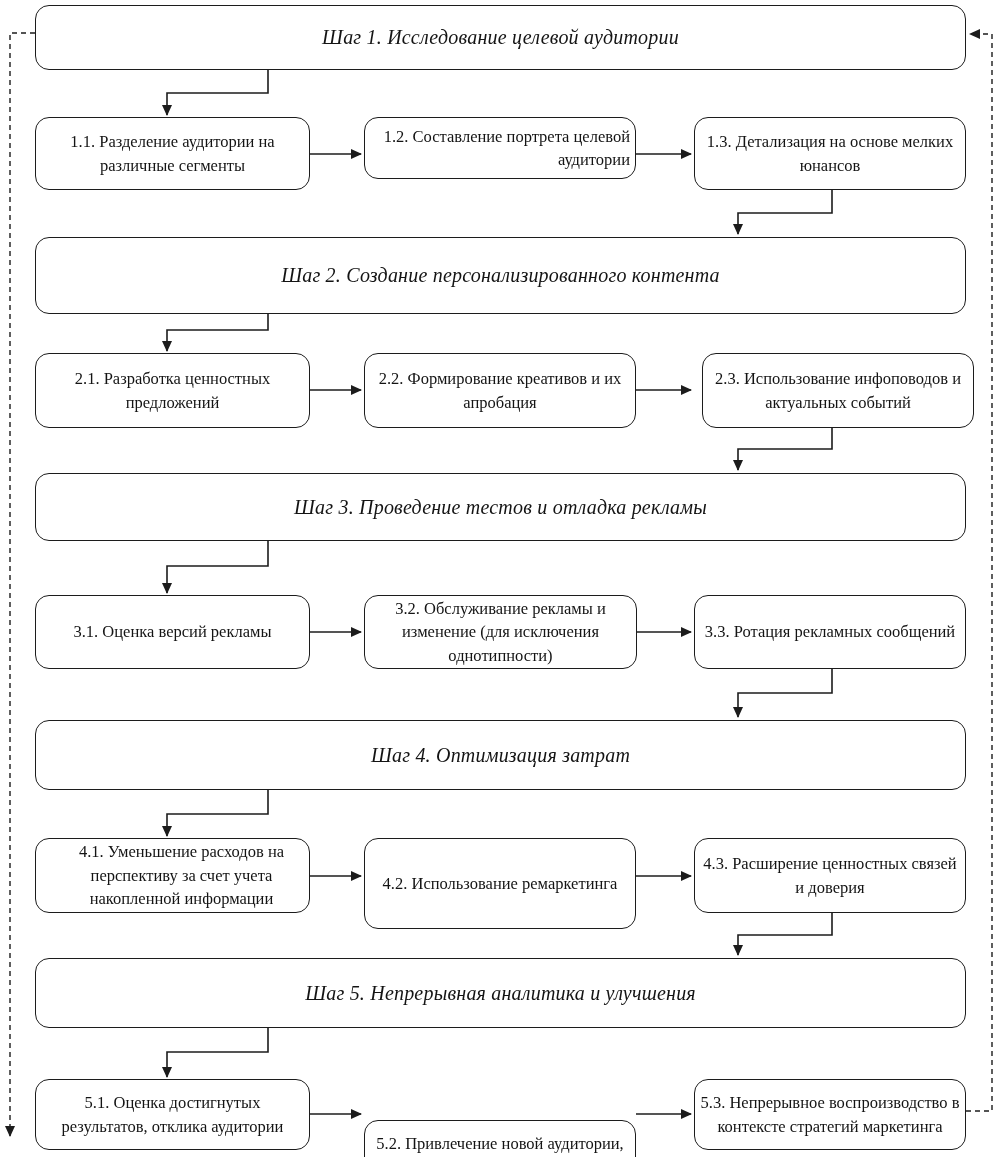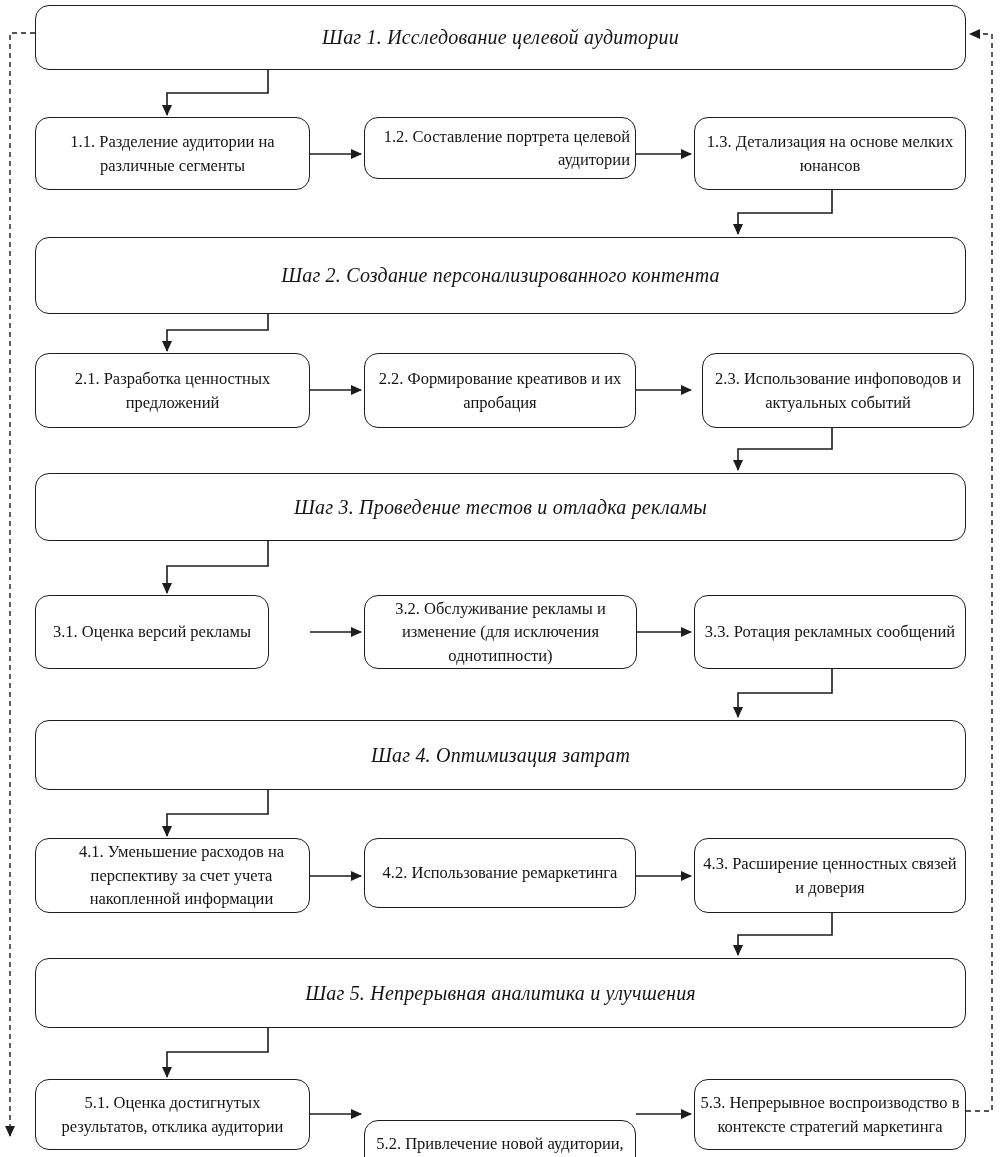--- a/index.html
+++ b/index.html
@@ -91,25 +91,25 @@
   <div class="box hdr" style="left:35px; top:958px; width:931px; height:70px;">Шаг 5. Непрерывная аналитика и улучшения</div>
 
   <div class="box sub" style="left:35px;  top:117px; width:275px; height:73px;">1.1. Разделение аудитории на различные сегменты</div>
   <div class="box sub" style="left:364px; top:117px; width:272px; height:62px;text-align:right;">1.2. Составление портрета целевой аудитории</div>
   <div class="box sub" style="left:694px; top:117px; width:272px; height:73px;">1.3. Детализация на основе мелких юнансов</div>
 
   <div class="box sub" style="left:35px;  top:353px; width:275px; height:75px;">2.1. Разработка ценностных предложений</div>
   <div class="box sub" style="left:364px; top:353px; width:272px; height:75px;">2.2. Формирование креативов и их апробация</div>
   <div class="box sub" style="left:694px; top:353px; width:272px; height:75px;margin-left:8px;">2.3. Использование инфоповодов и актуальных событий</div>
 
-  <div class="box sub" style="left:35px;  top:595px; width:234px; height:74px;font-family:Liberation Serif, serif;">3.1. Оценка версий рекламы</div>
+  <div class="box sub" style="left:35px;  top:595px; width:275px; height:74px;font-family:Liberation Serif, serif;">3.1. Оценка версий рекламы</div>
   <div class="box sub" style="left:364px; top:595px; width:273px; height:74px;">3.2. Обслуживание рекламы и изменение (для исключения однотипности)</div>
   <div class="box sub" style="left:694px; top:595px; width:272px; height:74px;">3.3. Ротация рекламных сообщений</div>
 
   <div class="box sub" style="left:35px;  top:838px; width:275px; height:75px;padding-left:23px;">4.1. Уменьшение расходов на перспективу за счет учета накопленной информации</div>
-  <div class="box sub" style="left:364px; top:838px; width:272px; height:70px;">4.2. Использование ремаркетинга</div>
+  <div class="box sub" style="left:364px; top:838px; width:272px; height:91px;">4.2. Использование ремаркетинга</div>
   <div class="box sub" style="left:694px; top:838px; width:272px; height:75px;">4.3. Расширение ценностных связей и доверия</div>
 
   <div class="box sub" style="left:35px;  top:1079px; width:275px; height:71px;">5.1. Оценка достигнутых результатов, отклика аудитории</div>
   <div class="box sub" style="left:364px; top:1120px; width:272px; height:71px;">5.2. Привлечение новой аудитории, расширение</div>
   <div class="box sub" style="left:694px; top:1079px; width:272px; height:71px;">5.3. Непрерывное воспроизводство в контексте стратегий маркетинга</div>
 
 </div>
 
 </body></html>

